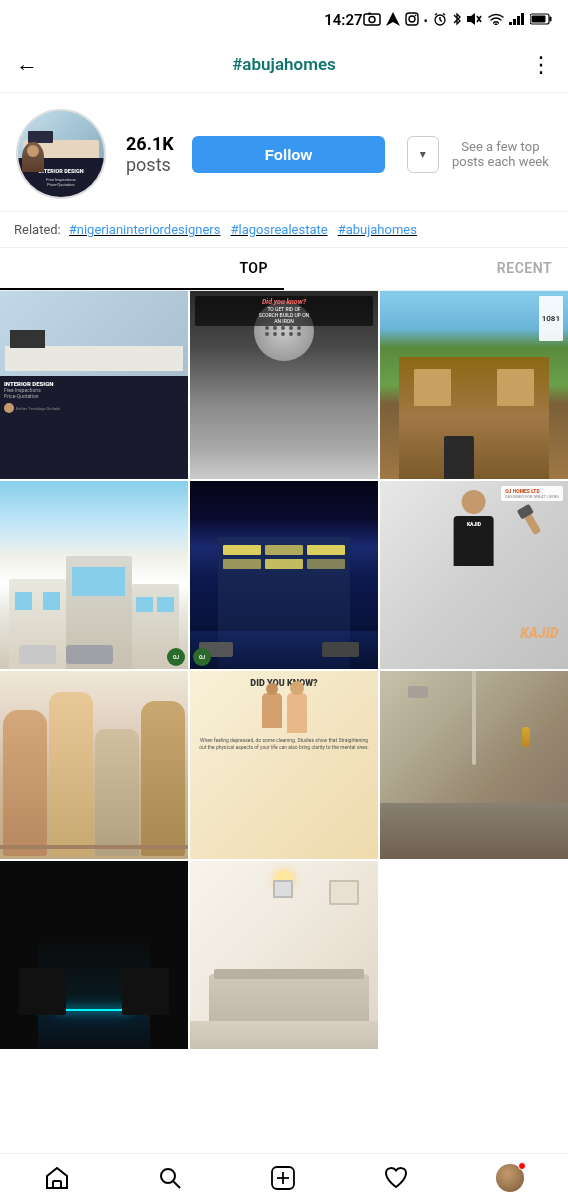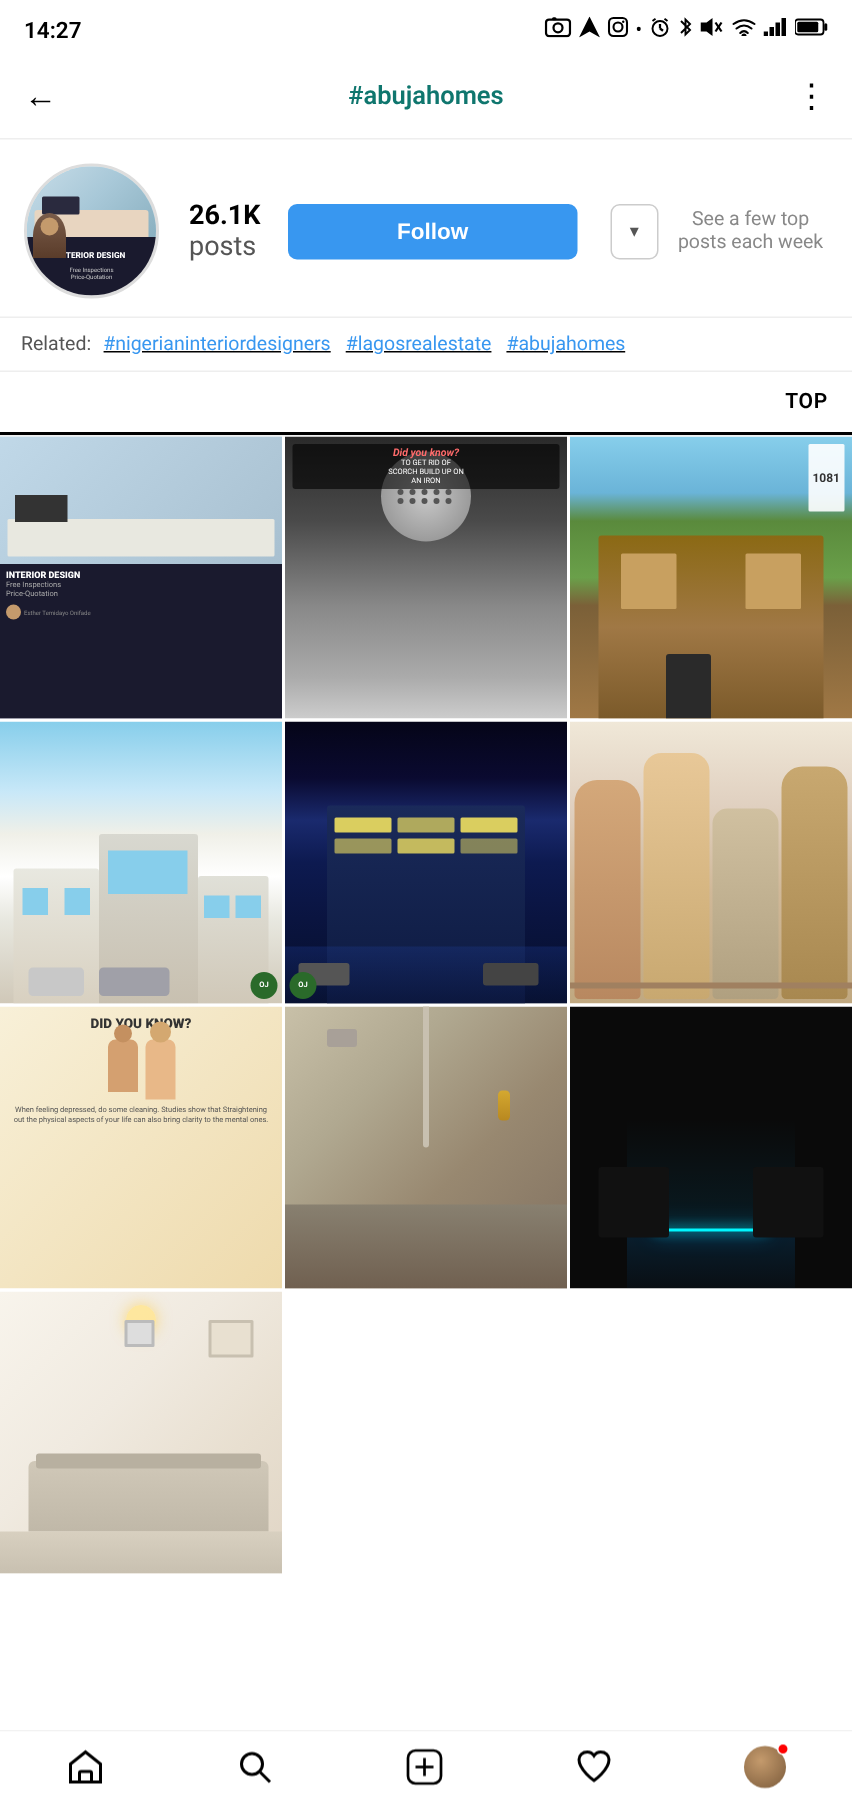--- a/index.html
+++ b/index.html
@@ -8,21 +8,21 @@
       width: 568px;
       min-height: 1200px;
       font-family: -apple-system, BlinkMacSystemFont, 'Segoe UI', Roboto, sans-serif;
       background: #fff;
       overflow-x: hidden;
     }
 
     
     .status-bar {
       display: flex;
-      justify-content: space-between;
+      justify-content: flex-end;
       align-items: center;
       padding: 8px 16px 4px;
       background: #fff;
       height: 36px;
     }
     .status-time {
       font-size: 15px;
       font-weight: 600;
       color: #000;
     }
@@ -419,20 +419,21 @@
     <span class="related-label">Related:</span>
     <div class="related-tags">
       <span class="related-tag">#nigerianinteriordesigners</span>
       <span class="related-tag">#lagosrealestate</span>
       <span class="related-tag">#abujahomes</span>
     </div>
   </div>
 
   <div class="tabs">
     <div class="tab active">TOP</div>
+    <div class="tab">RECENT</div>
   </div>
 
   <div class="photo-grid">
 
     <div class="grid-item">
       <div style="width:100%;height:100%;background:linear-gradient(180deg,#c8dde8 0%,#b0c8d8 20%,#e8d0c0 40%,#1a1a2e 65%,#252550 100%);position:relative;">
         <div style="position:absolute;top:0;left:0;right:0;height:45%;background:linear-gradient(135deg,#c0d8e8,#a8c0d0);">
           <div style="position:absolute;bottom:5px;left:5px;right:5px;height:25px;background:#e8e8e0;border-radius:1px;"></div>
           <div style="position:absolute;bottom:28px;left:10px;width:35px;height:18px;background:#333;"></div>
         </div>
@@ -531,20 +532,42 @@
 
         <div style="position:absolute;bottom:12px;left:5%;width:18%;height:8%;background:#555;border-radius:2px;"></div>
         <div style="position:absolute;bottom:12px;right:10%;width:20%;height:8%;background:#444;border-radius:2px;"></div>
 
         <div style="position:absolute;bottom:3px;left:3px;width:18px;height:18px;background:#2a6a2a;border-radius:50%;display:flex;align-items:center;justify-content:center;">
           <div style="color:#fff;font-size:5px;font-weight:700;">OJ</div>
         </div>
       </div>
     </div>
 
+    <div class="grid-item">
+      <div style="width:100%;height:100%;background:linear-gradient(135deg,#e8e8e8 0%,#d0d0d0 50%,#c0c0c0 100%);position:relative;">
+
+        <div style="position:absolute;top:5%;left:50%;transform:translateX(-50%);width:60%;height:90%;display:flex;flex-direction:column;align-items:center;">
+          <div style="width:24px;height:24px;background:#c49a6c;border-radius:50%;margin-bottom:2px;"></div>
+          <div style="width:40px;height:50px;background:#1a1a1a;border-radius:4px 4px 0 0;position:relative;">
+            <div style="color:#fff;font-size:5px;font-weight:900;text-align:center;padding-top:5px;">KAJID</div>
+          </div>
+
+          <div style="position:absolute;top:20px;right:-5px;width:8px;height:25px;background:#c49a6c;border-radius:3px;transform:rotate(-30deg);">
+            <div style="position:absolute;top:-5px;right:-3px;width:14px;height:10px;background:#555;border-radius:2px;"></div>
+          </div>
+        </div>
+
+        <div style="position:absolute;bottom:15%;right:5%;font-size:14px;font-weight:900;color:rgba(255,150,50,0.6);font-style:italic;">KAJID</div>
+
+        <div style="position:absolute;top:5px;right:5px;background:rgba(255,255,255,0.9);padding:2px 4px;border-radius:2px;">
+          <div style="font-size:5px;font-weight:700;color:#c8410a;">OJ HOMES LTD</div>
+          <div style="font-size:4px;color:#888;">DESIGNED FOR GREAT LIVING</div>
+        </div>
+      </div>
+    </div>
 
     <div class="grid-item">
       <div style="width:100%;height:100%;background:linear-gradient(180deg,#f0e8d8 0%,#e0d0c0 30%,#d0b898 60%,#c0a880 100%);position:relative;display:flex;gap:2px;padding:3px;">
 
         <div style="flex:1;height:80%;align-self:flex-end;background:linear-gradient(180deg,#d4a87a,#b88860);border-radius:15px 15px 3px 3px;margin-top:auto;"></div>
         <div style="flex:1;height:90%;align-self:flex-end;background:linear-gradient(180deg,#e8c898,#c8a870);border-radius:12px 12px 3px 3px;margin-top:auto;"></div>
         <div style="flex:1;height:70%;align-self:flex-end;background:linear-gradient(180deg,#d0c0a0,#b0a080);border-radius:10px 10px 3px 3px;margin-top:auto;"></div>
         <div style="flex:1;height:85%;align-self:flex-end;background:linear-gradient(180deg,#c8a870,#a88850);border-radius:14px 14px 3px 3px;margin-top:auto;"></div>
 
         <div style="position:absolute;bottom:10px;left:0;right:0;height:4px;background:#a08060;"></div>

